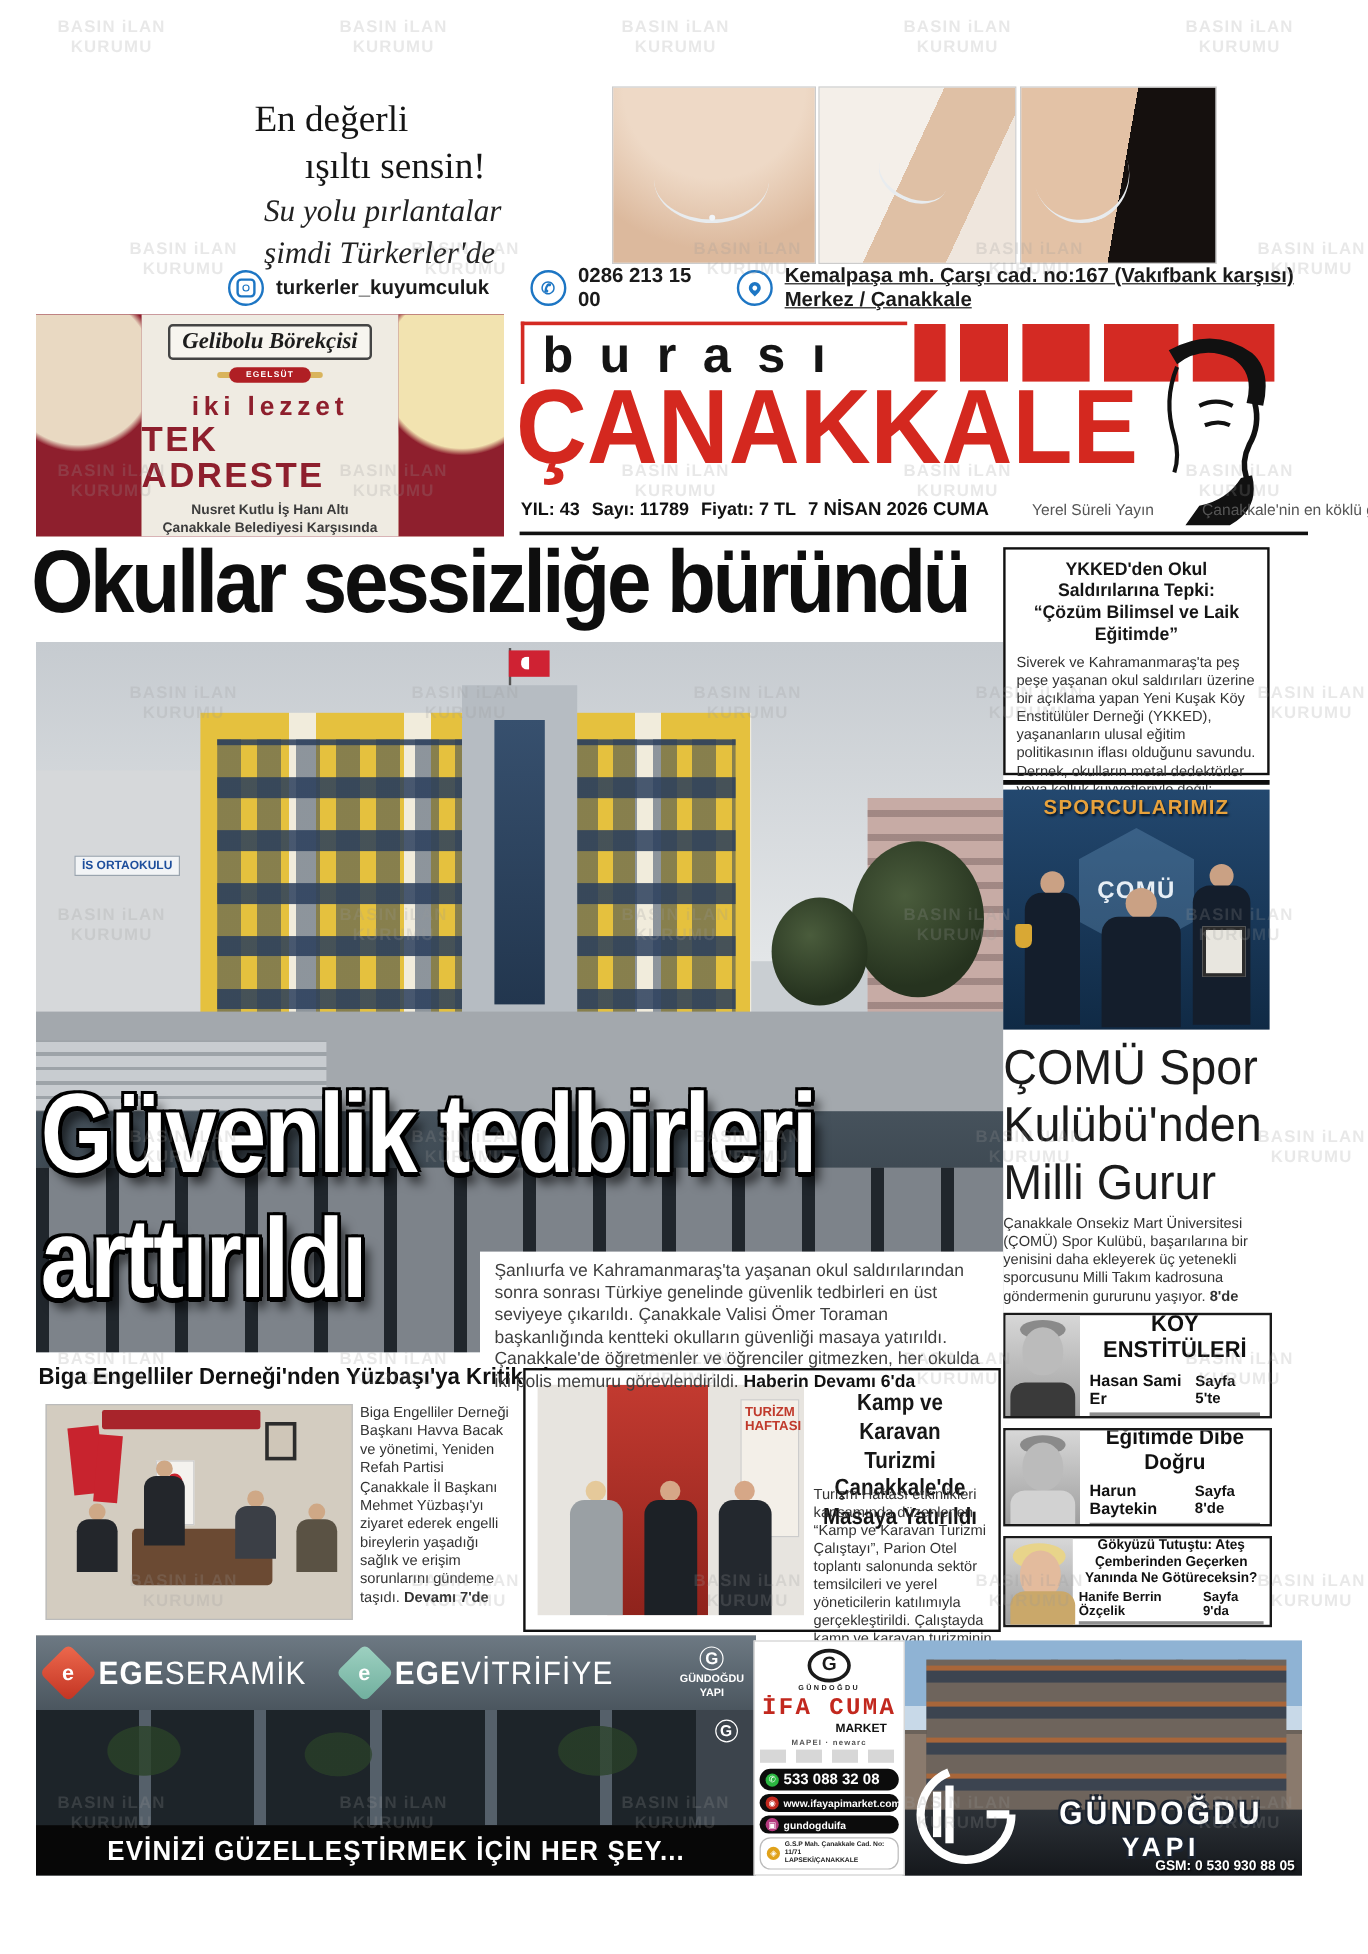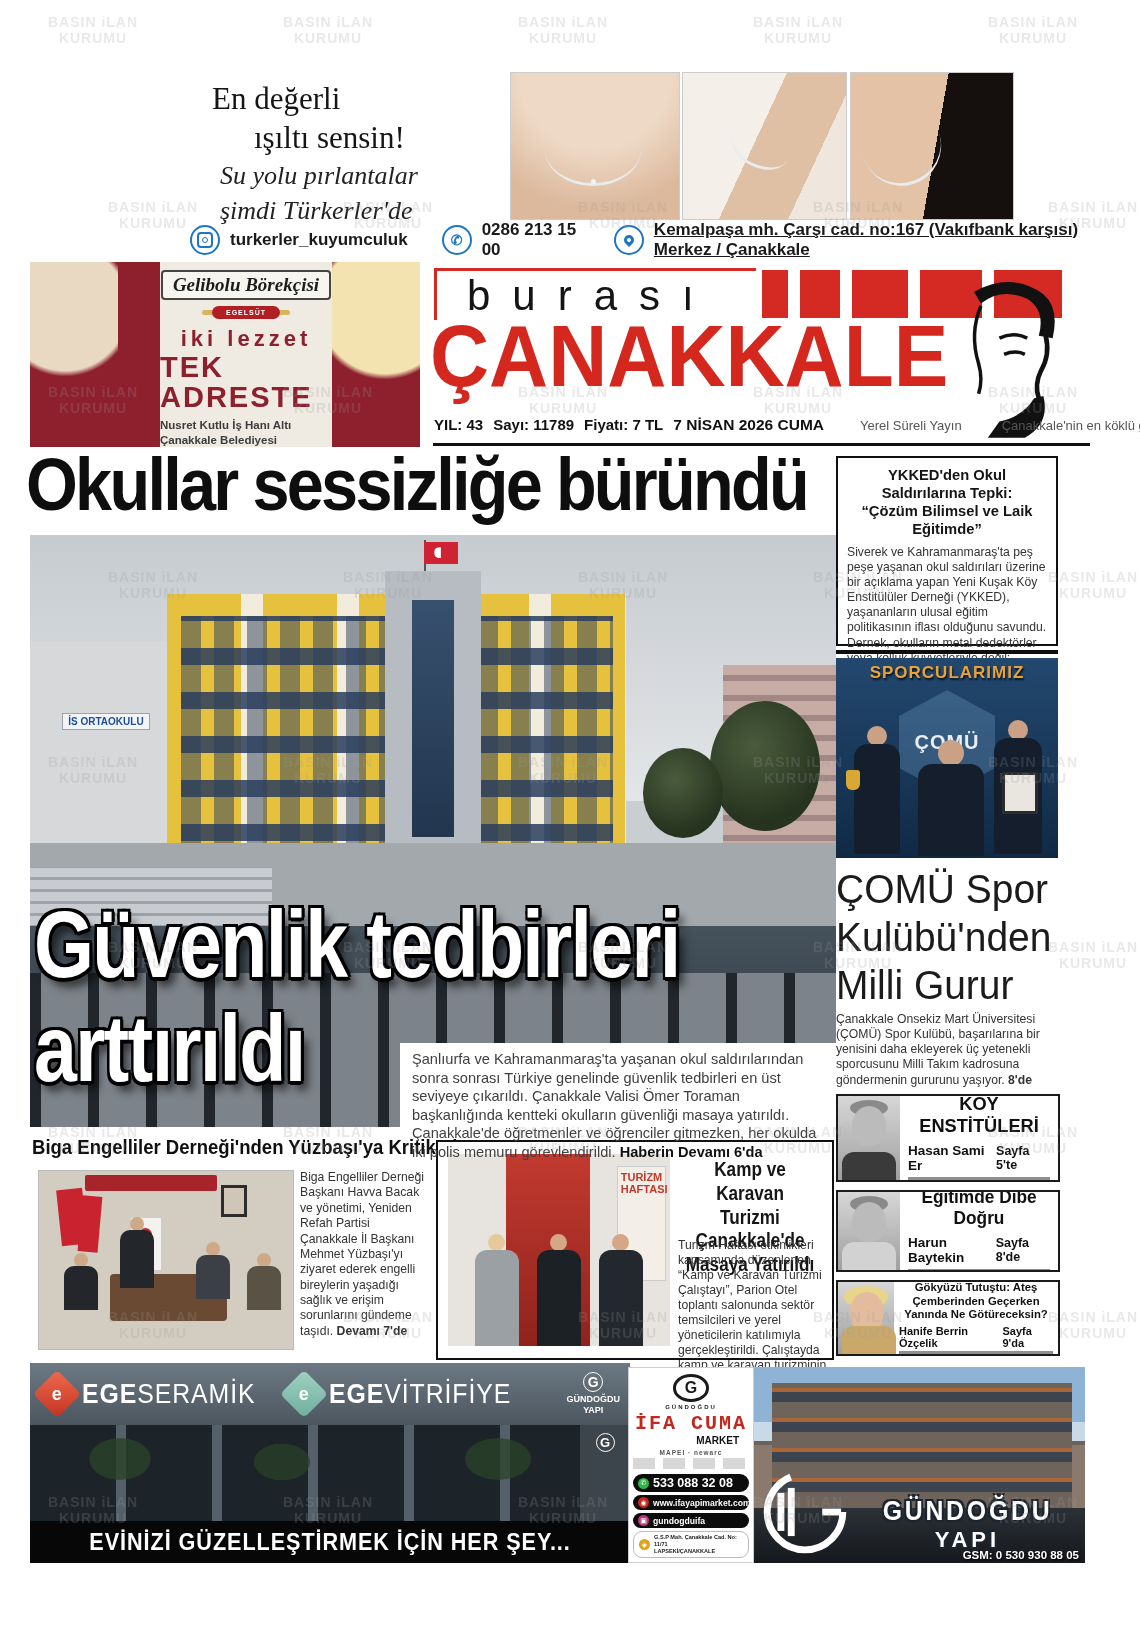--- a/index.html
+++ b/index.html
@@ -28,32 +28,32 @@
   .ig-glyph{width:12px;height:12px;border:2px solid #1d76c4;border-radius:4px;position:relative;}
   .ig-glyph::after{content:"";position:absolute;left:3px;top:3px;width:4px;height:4px;border:1.5px solid #1d76c4;border-radius:50%;}
   .pin-glyph{width:10px;height:10px;background:#1d76c4;border-radius:50% 50% 50% 0;transform:rotate(-45deg);position:relative;}
   .pin-glyph::after{content:"";position:absolute;left:3px;top:3px;width:4px;height:4px;background:#fff;border-radius:50%;}
   
   .borek{left:30px;top:262px;width:390px;height:185px;background:#8e1f2d;overflow:hidden;}
   .borek-food{position:absolute;top:0;bottom:0;width:88px;}
   .bf-l{left:0;background:radial-gradient(circle at 40% 25%,#e9d9c2 0 42%,#8e1f2d 46%),radial-gradient(circle at 45% 78%,#d9c3a4 0 44%,#8e1f2d 48%);}
   .bf-r{right:0;background:radial-gradient(circle at 60% 25%,#f2e3b0 0 44%,#8e1f2d 48%),radial-gradient(circle at 55% 78%,#e8c490 0 42%,#8e1f2d 46%);}
   .borek-center{position:absolute;left:88px;right:88px;top:0;bottom:0;background:#efebe2;
-                display:flex;flex-direction:column;align-items:center;padding-top:8px;margin-left:42px;}
+                display:flex;flex-direction:column;align-items:center;padding-top:8px;}
   .borek-title{font-family:"Liberation Serif",serif;font-style:italic;font-weight:bold;font-size:19px;color:#1c1c1c;
                border:2px solid #444;border-radius:4px;padding:2px 10px;background:#f7f5ef;}
   .borek-badge{margin-top:6px;background:#b01f24;color:#fff;font-size:7px;font-weight:bold;letter-spacing:1px;
                padding:3px 14px;border-radius:8px;box-shadow:-14px 0 0 -4px #d9b45c,14px 0 0 -4px #d9b45c;}
   .borek-l1{margin-top:7px;font-weight:bold;font-size:22px;letter-spacing:4px;color:#8e1f2d;}
   .borek-l2{font-weight:bold;font-size:29px;letter-spacing:2px;color:#8e1f2d;line-height:1.05;}
-  .borek-addr{margin-top:5px;font-size:11.5px;font-weight:600;color:#3c3c3c;line-height:1.3;}
+  .borek-addr{margin-top:5px;font-size:11.5px;font-weight:600;color:#3c3c3c;text-align:center;line-height:1.3;}
   
   .mast-rule-top{left:434px;top:268px;width:322px;height:3px;background:#d42a23;}
   .mast-rule-left{left:434px;top:268px;width:3px;height:52px;background:#d42a23;}
-  .mast-burasi{left:467px;top:272px;font-size:42px;font-weight:400;letter-spacing:22px;color:#141414;}
+  .mast-burasi{left:452px;top:272px;font-size:42px;font-weight:700;letter-spacing:22px;color:#141414;}
   .rb{top:270px;height:48px;background:#d42a23;position:absolute;}
   .mast-title{left:430px;top:312px;font-size:88px;font-weight:bold;color:#d4281f;letter-spacing:0px;
               transform:scaleX(.93);transform-origin:left;line-height:1;}
   .ata{left:952px;top:278px;width:118px;height:162px;}
   .mast-info{left:434px;top:416px;display:flex;align-items:baseline;font-size:15px;white-space:nowrap;}
   .mi-b{font-weight:bold;color:#111;margin-right:10px;}
   .mi-n{color:#555;font-size:13px;margin-left:26px;}
   .mast-divider{left:433px;top:443px;width:657px;height:3px;background:#111;}
   
   .lead-headline{left:26px;top:446px;font-size:74px;font-weight:bold;color:#0e0e0e;letter-spacing:-3px;

